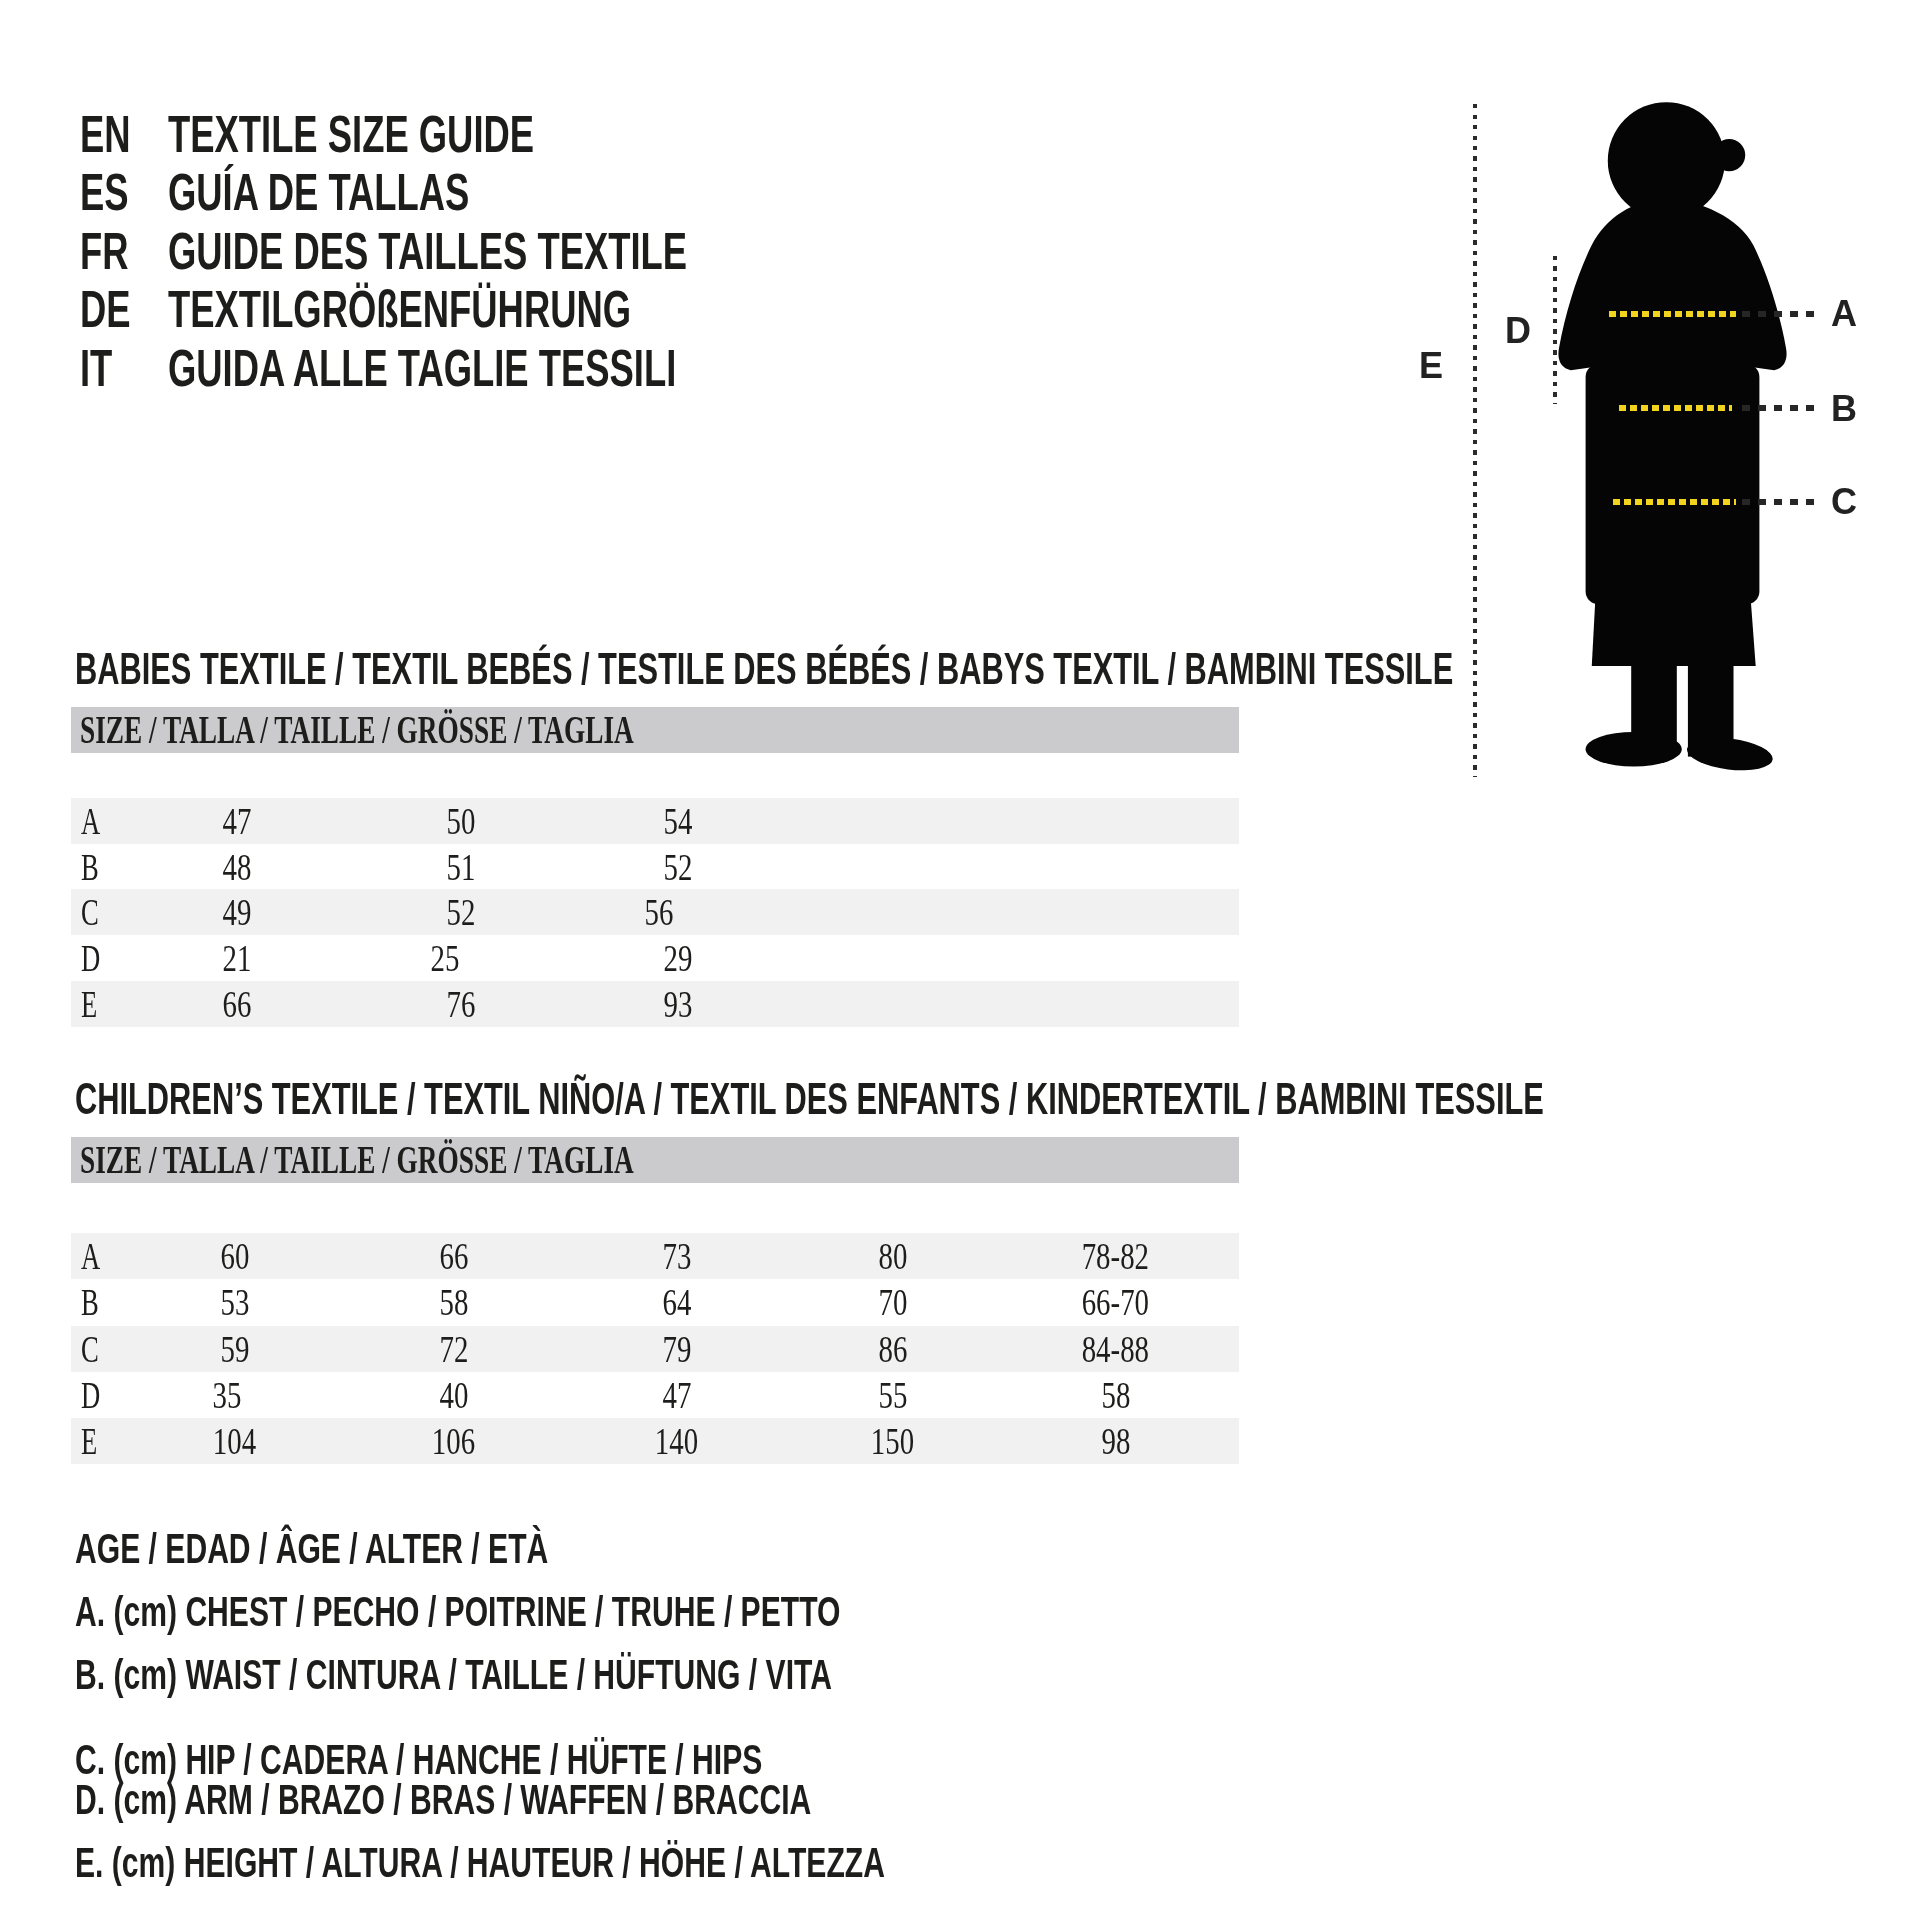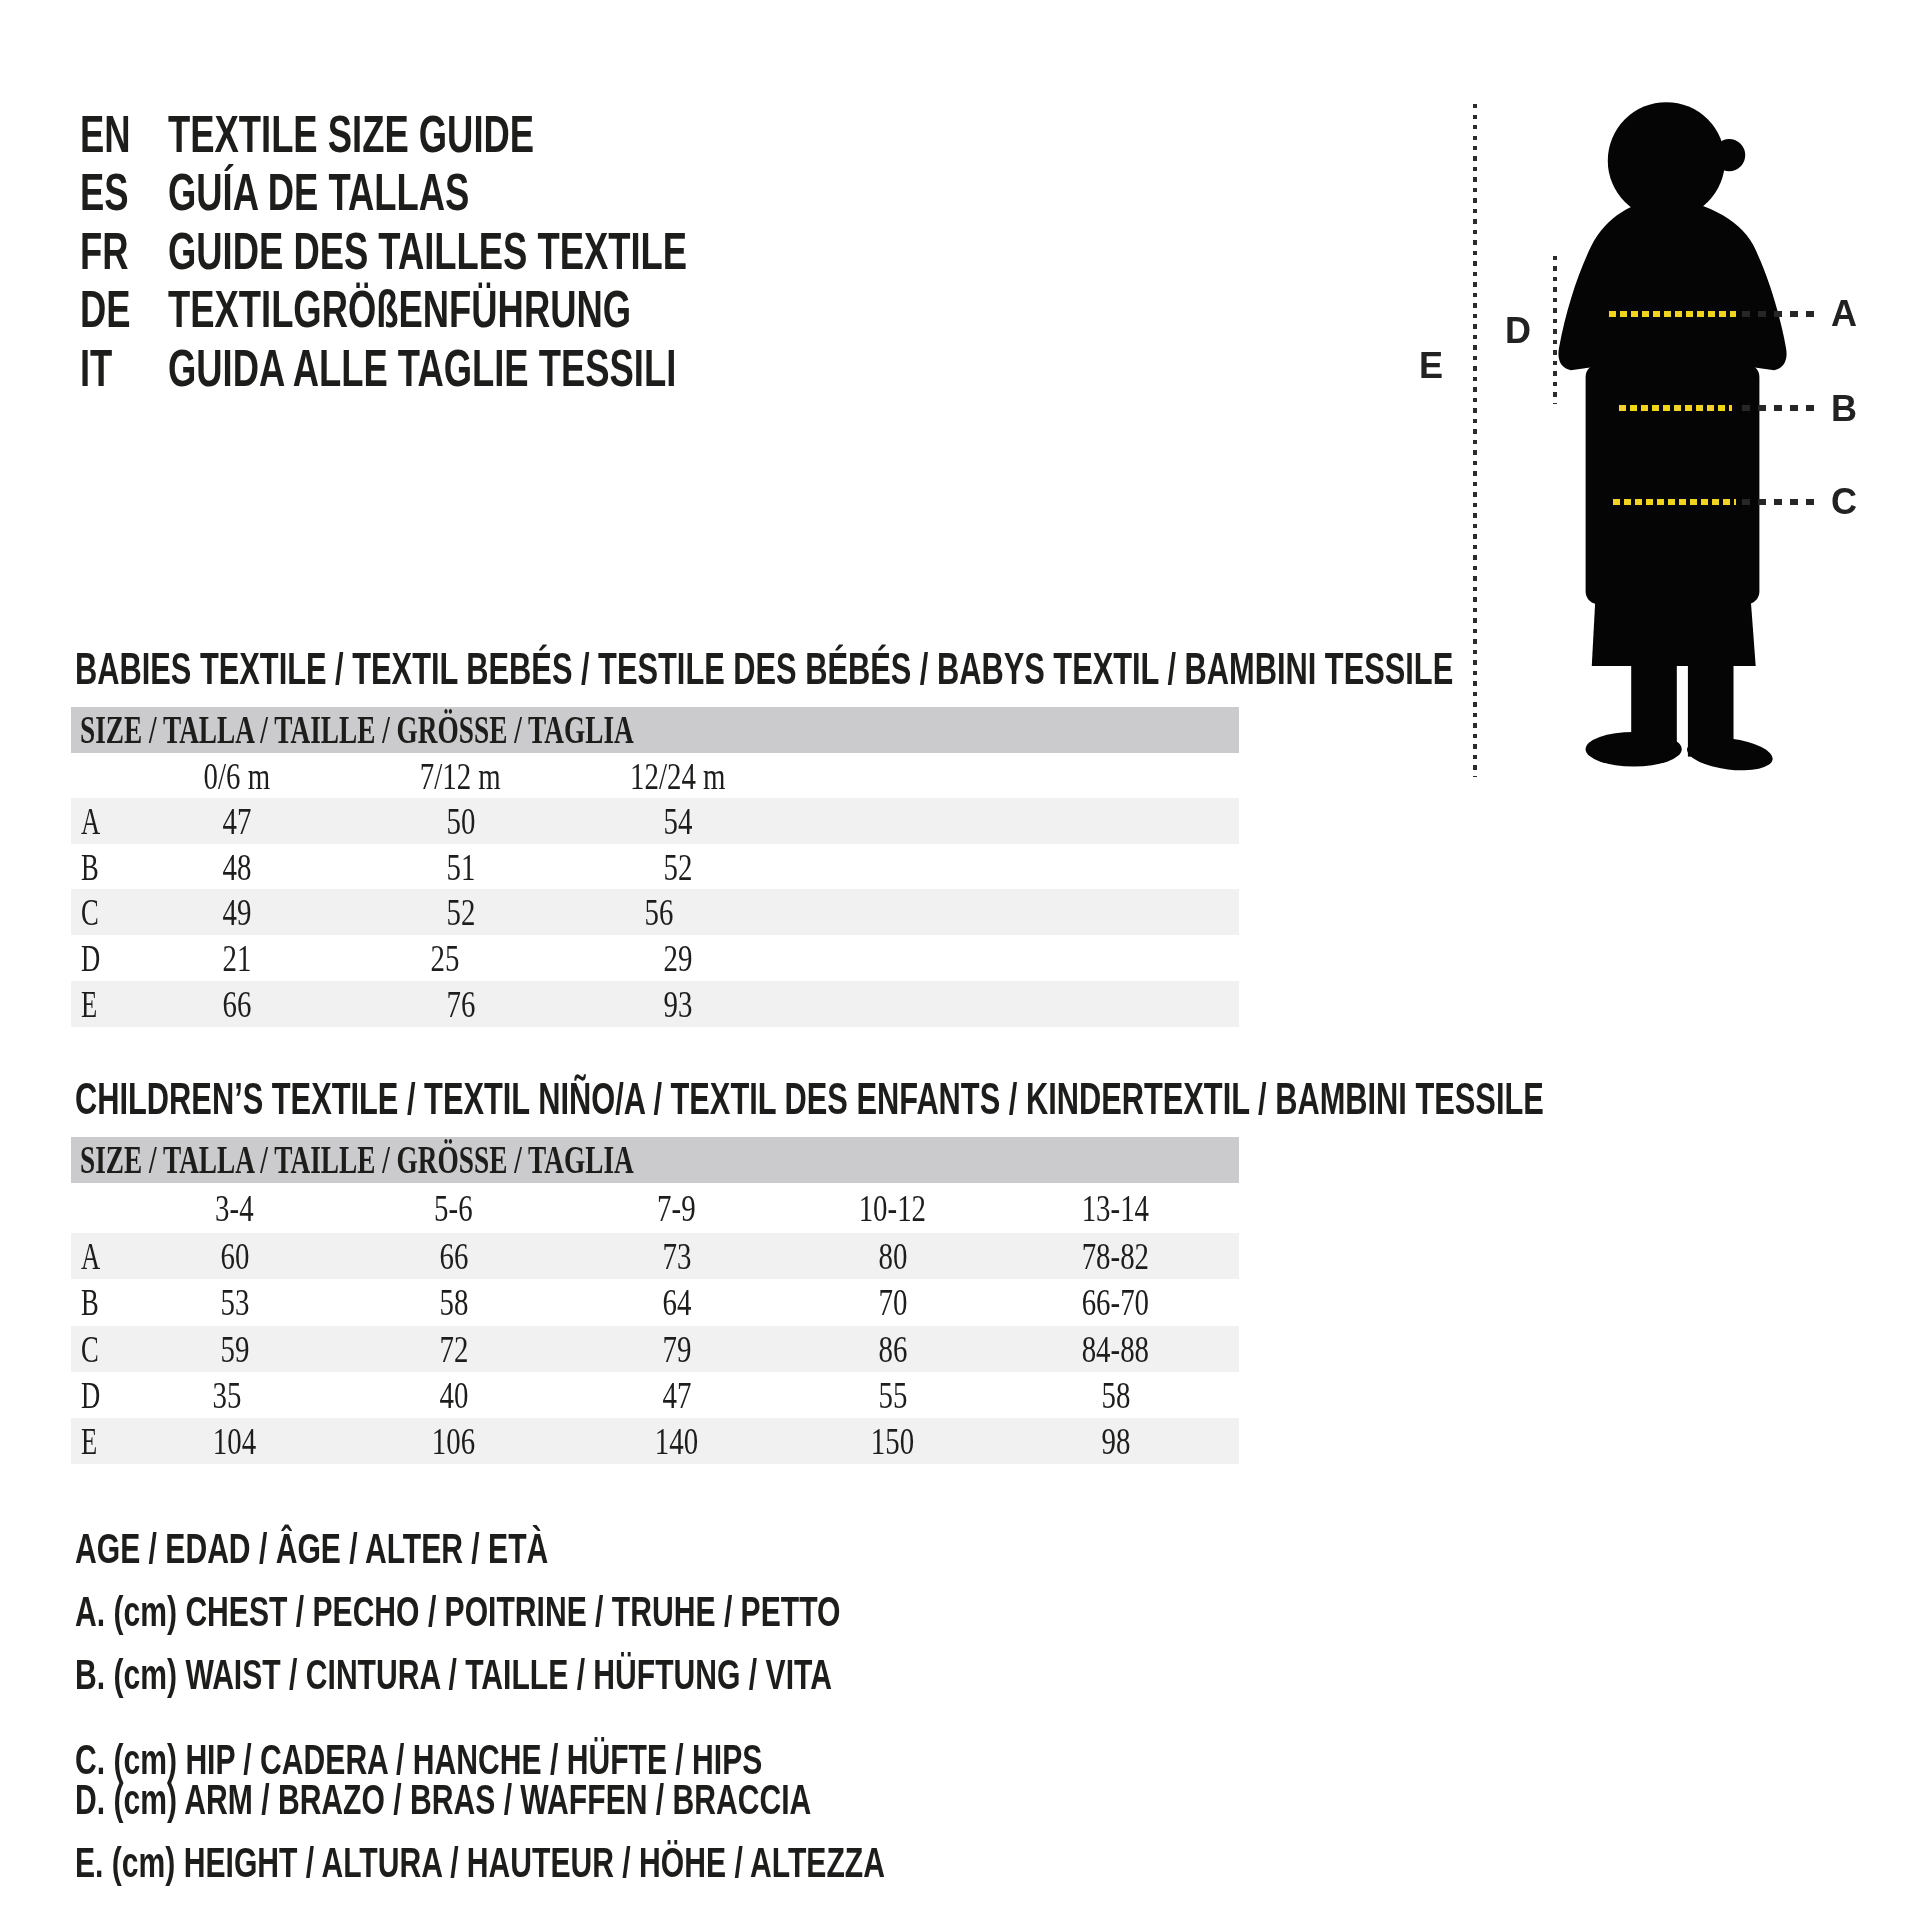--- a/index.html
+++ b/index.html
@@ -106,25 +106,20 @@
 </div>
 
 <div class="section-heading" style="top:647px">
   <span class="cond">BABIES TEXTILE / TEXTIL BEBÉS / TESTILE DES BÉBÉS / BABYS TEXTIL / BAMBINI TESSILE</span>
 </div>
 
 <div class="tbl" style="top:707px;height:319px">
   <div class="size-bar" style="background:#cbcbcd">
     <span class="cond">SIZE / TALLA / TAILLE / GRÖSSE / TAGLIA</span>
   </div>
-  <div class="hdr-row" style="top:46px">
-    <div class="cell" style="left:73px"><span class="cond-c">0/6 m</span></div>
-    <div class="cell" style="left:297px"><span class="cond-c">7/12 m</span></div>
-    <div class="cell" style="left:514px"><span class="cond-c">12/24 m</span></div>
-  </div>
   <div class="trow stripe" style="top:91px">
     <span class="rlabel"><span class="cond">A</span></span>
     <div class="cell" style="left:73px"><span class="cond-c">47</span></div>
     <div class="cell" style="left:297px"><span class="cond-c">50</span></div>
     <div class="cell" style="left:514px"><span class="cond-c">54</span></div>
   </div>
   <div class="trow" style="top:137px">
     <span class="rlabel"><span class="cond">B</span></span>
     <div class="cell" style="left:73px"><span class="cond-c">48</span></div>
     <div class="cell" style="left:297px"><span class="cond-c">51</span></div>
@@ -150,27 +145,20 @@
   </div>
 </div>
 
 <div class="section-heading" style="top:1077px">
   <span class="cond">CHILDREN’S TEXTILE / TEXTIL NIÑO/A / TEXTIL DES ENFANTS / KINDERTEXTIL / BAMBINI TESSILE</span>
 </div>
 
 <div class="tbl" style="top:1137px;height:327px">
   <div class="size-bar" style="background:#cbcbcd">
     <span class="cond">SIZE / TALLA / TAILLE / GRÖSSE / TAGLIA</span>
-  </div>
-  <div class="hdr-row" style="top:48px">
-    <div class="cell" style="left:71px"><span class="cond-c">3-4</span></div>
-    <div class="cell" style="left:290px"><span class="cond-c">5-6</span></div>
-    <div class="cell" style="left:513px"><span class="cond-c">7-9</span></div>
-    <div class="cell" style="left:729px"><span class="cond-c">10-12</span></div>
-    <div class="cell" style="left:952px"><span class="cond-c">13-14</span></div>
   </div>
   <div class="trow stripe" style="top:96px">
     <span class="rlabel"><span class="cond">A</span></span>
     <div class="cell" style="left:71px"><span class="cond-c">60</span></div>
     <div class="cell" style="left:290px"><span class="cond-c">66</span></div>
     <div class="cell" style="left:513px"><span class="cond-c">73</span></div>
     <div class="cell" style="left:729px"><span class="cond-c">80</span></div>
     <div class="cell" style="left:952px"><span class="cond-c">78-82</span></div>
   </div>
   <div class="trow" style="top:142px">

